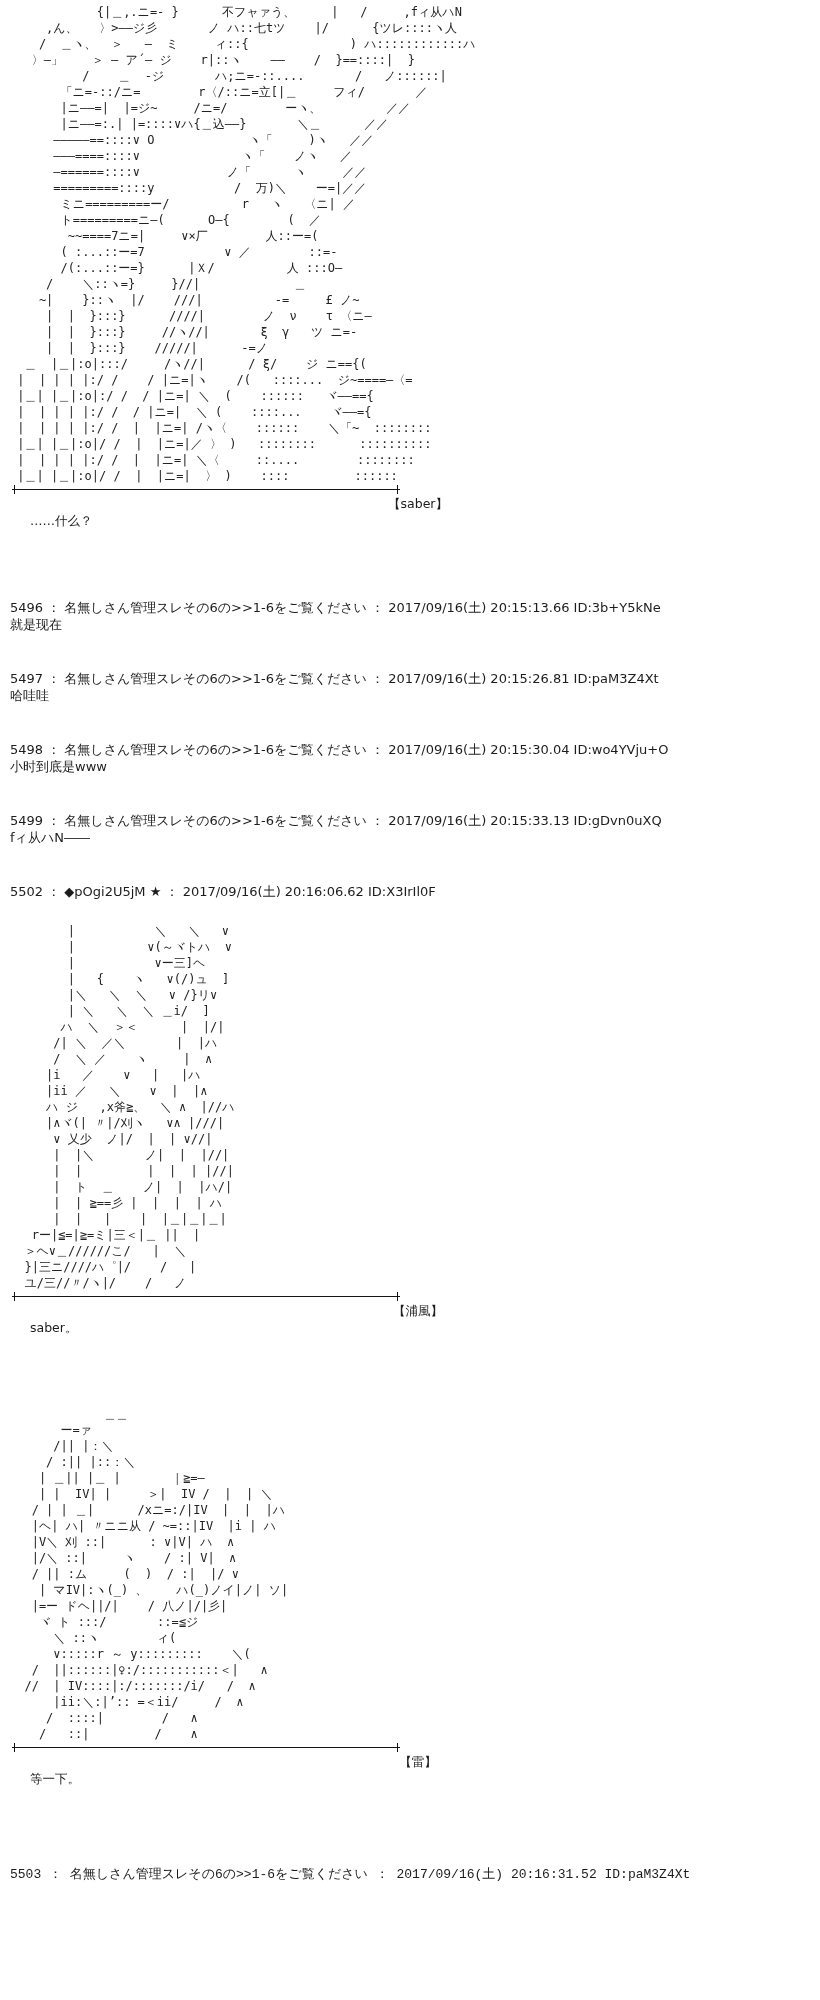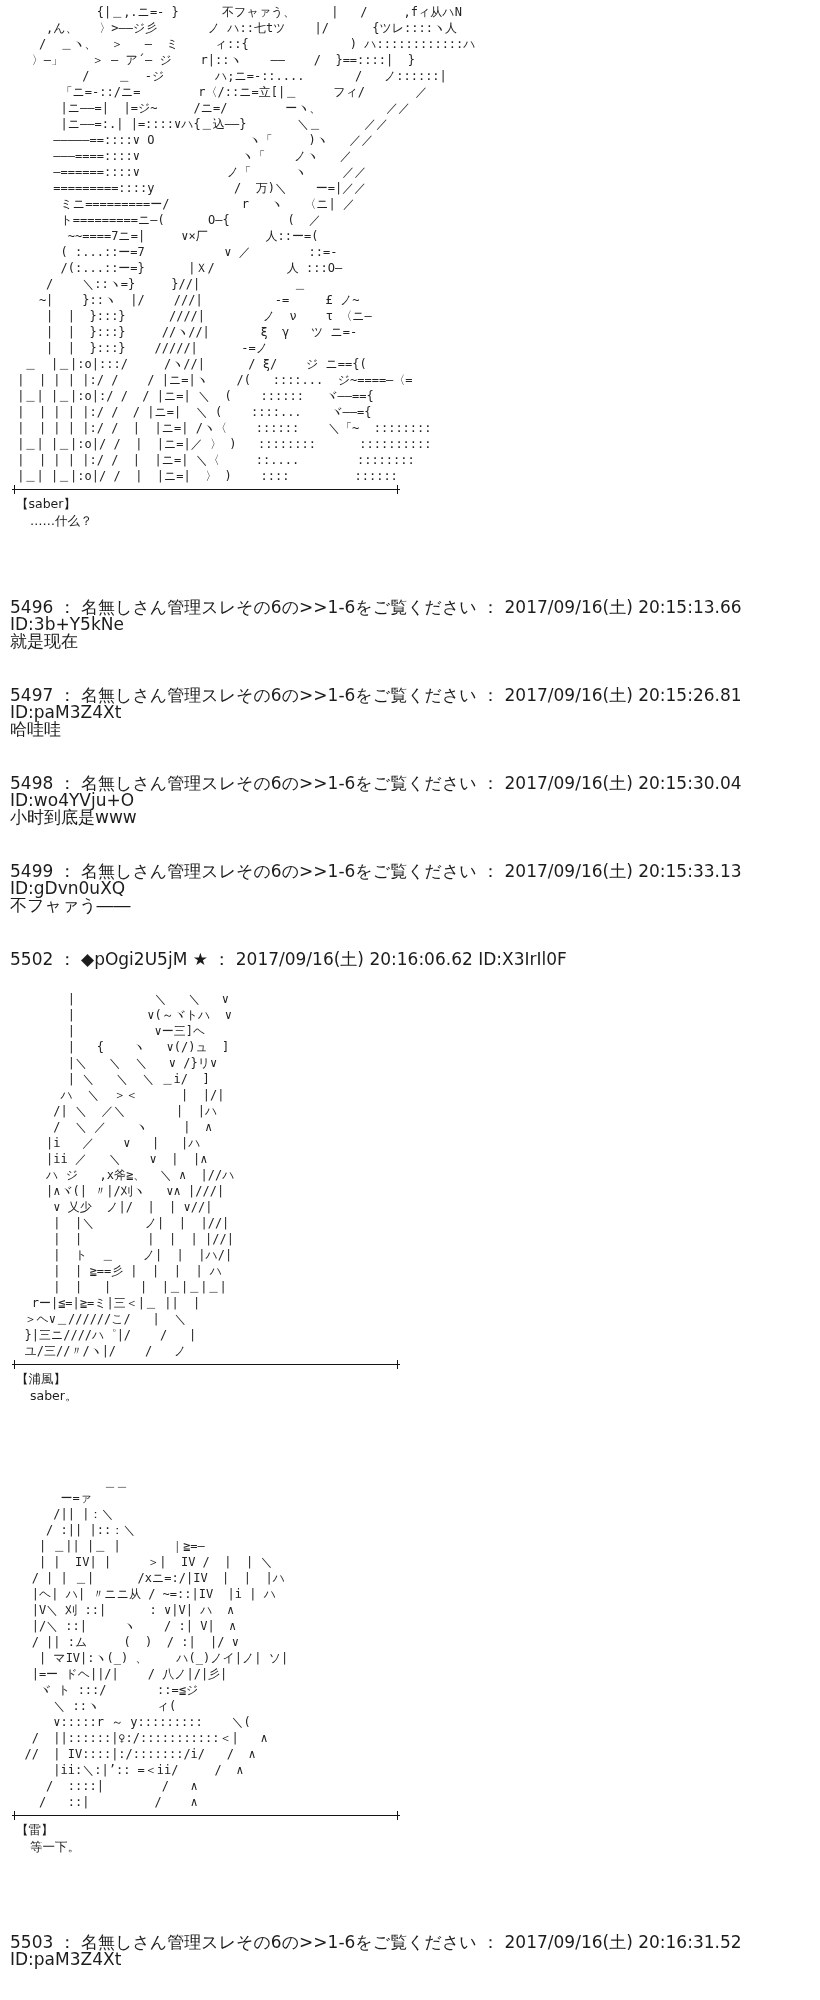--- a/index.html
+++ b/index.html
@@ -18,32 +18,32 @@
     color:#222; letter-spacing:0;
   }
 
   
   .baseline { position:relative; height:11px; width:390px; margin:0; }
   .baseline .rule { position:absolute; left:2px; right:0; top:5px; height:1px; background:#141414; }
   .baseline .tick { position:absolute; top:1px; width:1px; height:9px; background:#141414; }
   .baseline .tick-l { left:4px; }
   .baseline .tick-r { right:2px; }
 
-  .speaker  { font-size:12.5px; line-height:17px; margin-left:6px; }
+  .speaker  { font-size:12.5px; line-height:17px; margin-left:20px;text-align:center; }
   .dialogue { font-size:12.5px; line-height:17px; margin-left:20px; }
 
   .posts-top { margin-top:70px; }
   .post { margin-bottom:37px; }
-  .post-header, .post-body { font-size:17px; line-height:17px; }
+  .post-header, .post-body { font-size:13px; line-height:17px; }
   .trip-post { margin-top:36px; margin-bottom:0; }
 
   .aa2 { margin-top:23px; }
   .aa3 { margin-top:70px; }
 
-  .posts-bottom { margin-top:79px; }
+  .posts-bottom { margin-top:79px;font-family:Liberation Mono, monospace; }
   .posts-bottom .post { margin-bottom:28px; }
 </style>
 </head>
 <body>
 
 <div class="page">
 
   <section class="aa-section">
     <pre class="aa">            {|＿,.ニ=‐ }      不フャァう、     |   /     ,fィ从ハN
      ,ん、   〉&gt;――ジ彡       ノ ハ::七tツ    |/      {ツレ::::ヽ人
@@ -92,21 +92,21 @@
     <article class="post">
       <div class="post-header">5497 ： 名無しさん管理スレその6の&gt;&gt;1-6をご覧ください ： 2017/09/16(土) 20:15:26.81 ID:paM3Z4Xt</div>
       <div class="post-body">哈哇哇</div>
     </article>
     <article class="post">
       <div class="post-header">5498 ： 名無しさん管理スレその6の&gt;&gt;1-6をご覧ください ： 2017/09/16(土) 20:15:30.04 ID:wo4YVju+O</div>
       <div class="post-body">小时到底是www</div>
     </article>
     <article class="post">
       <div class="post-header">5499 ： 名無しさん管理スレその6の&gt;&gt;1-6をご覧ください ： 2017/09/16(土) 20:15:33.13 ID:gDvn0uXQ</div>
-      <div class="post-body">不フャァう――</div>
+      <div class="post-body">fィ从ハN――</div>
     </article>
   </div>
 
   <article class="post trip-post">
     <div class="post-header">5502 ： ◆pOgi2U5jM ★ ： 2017/09/16(土) 20:16:06.62 ID:X3IrIl0F</div>
   </article>
 
   <section class="aa-section aa2">
     <pre class="aa">        |           ＼   ＼   ∨
         |          ∨(～ヾトハ  ∨

